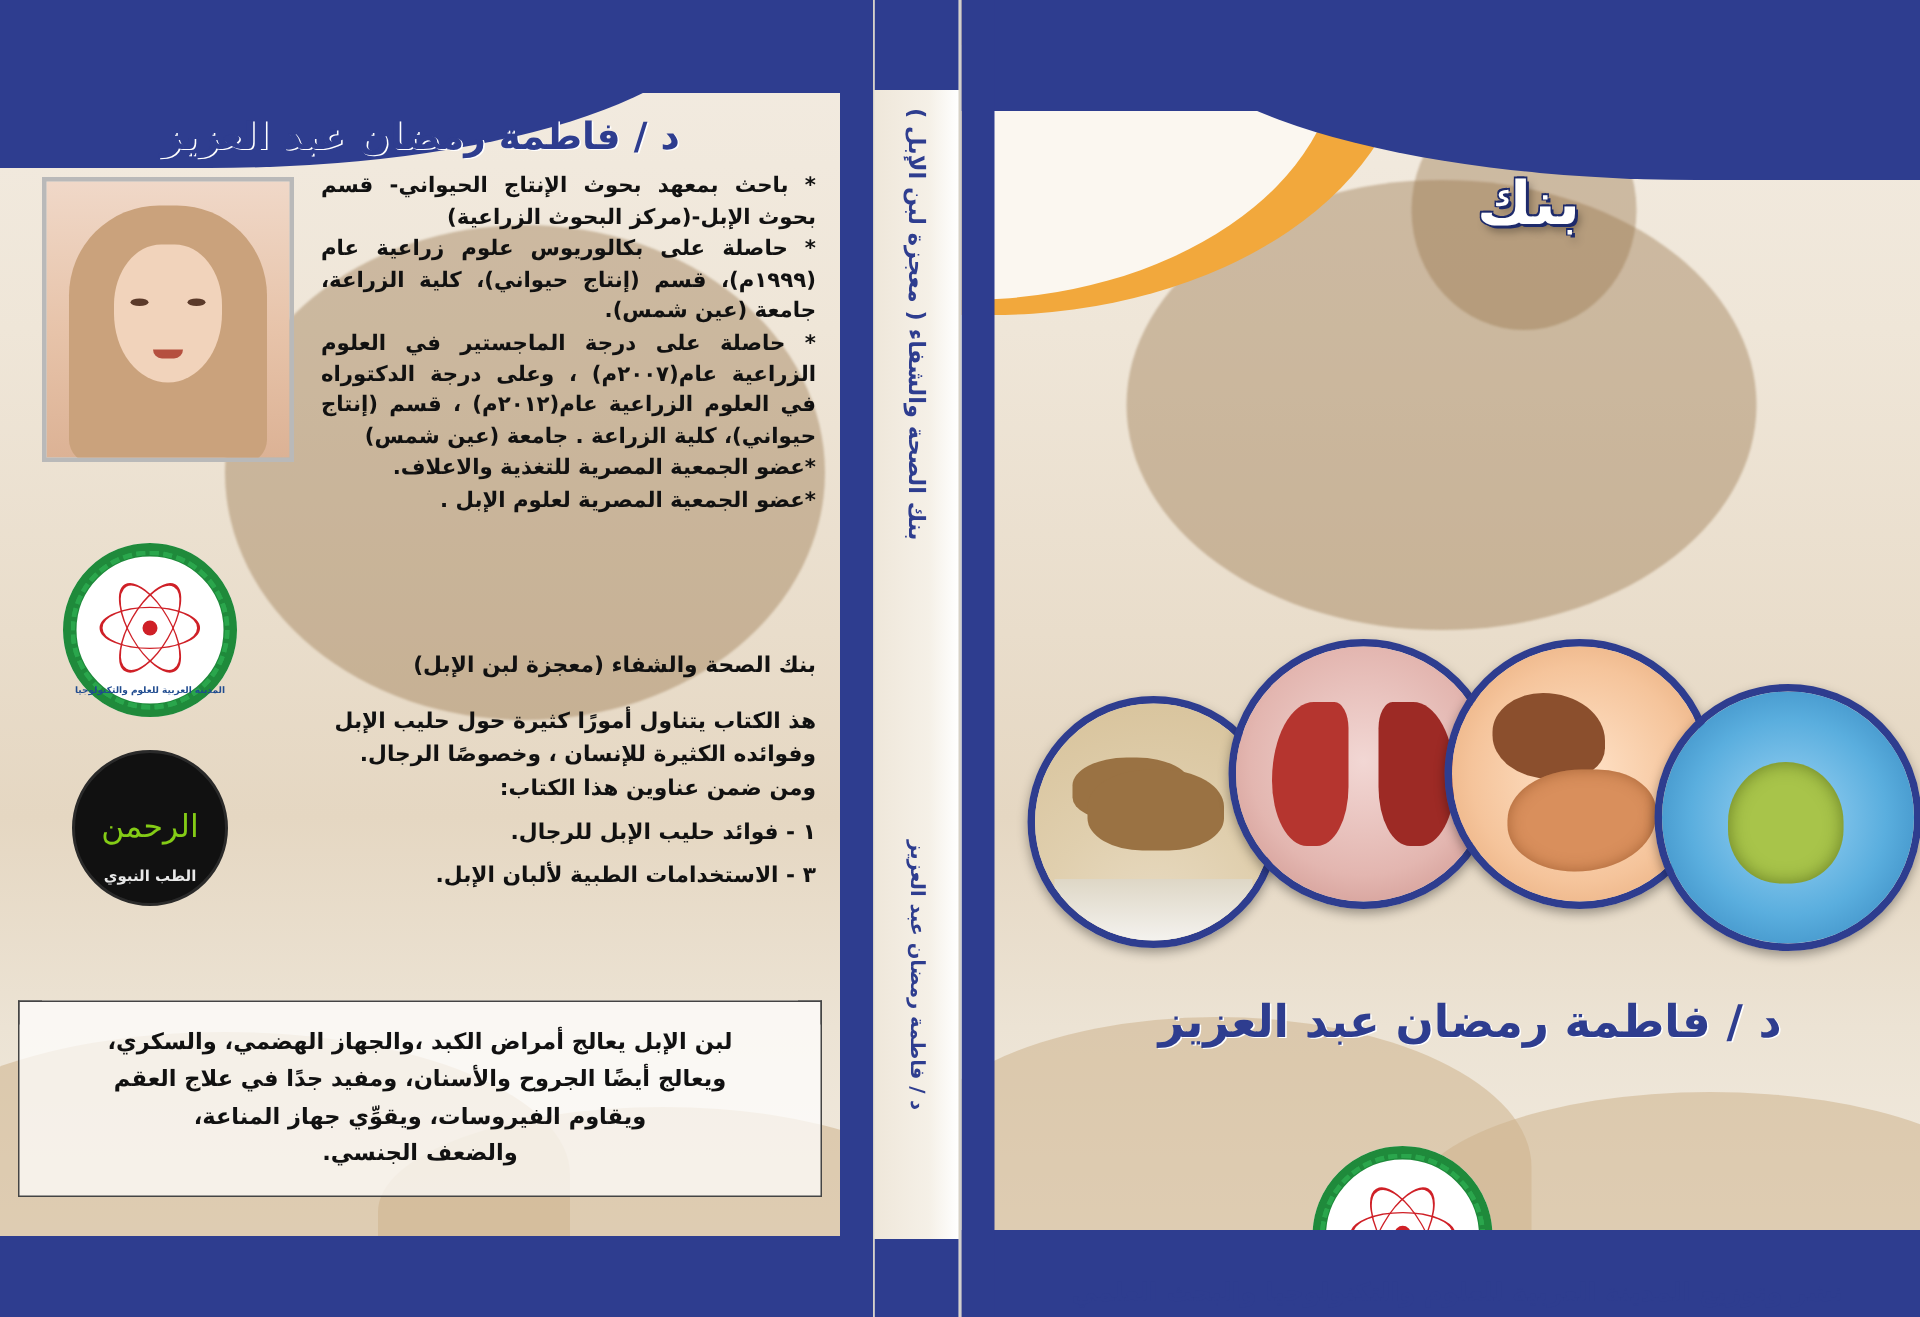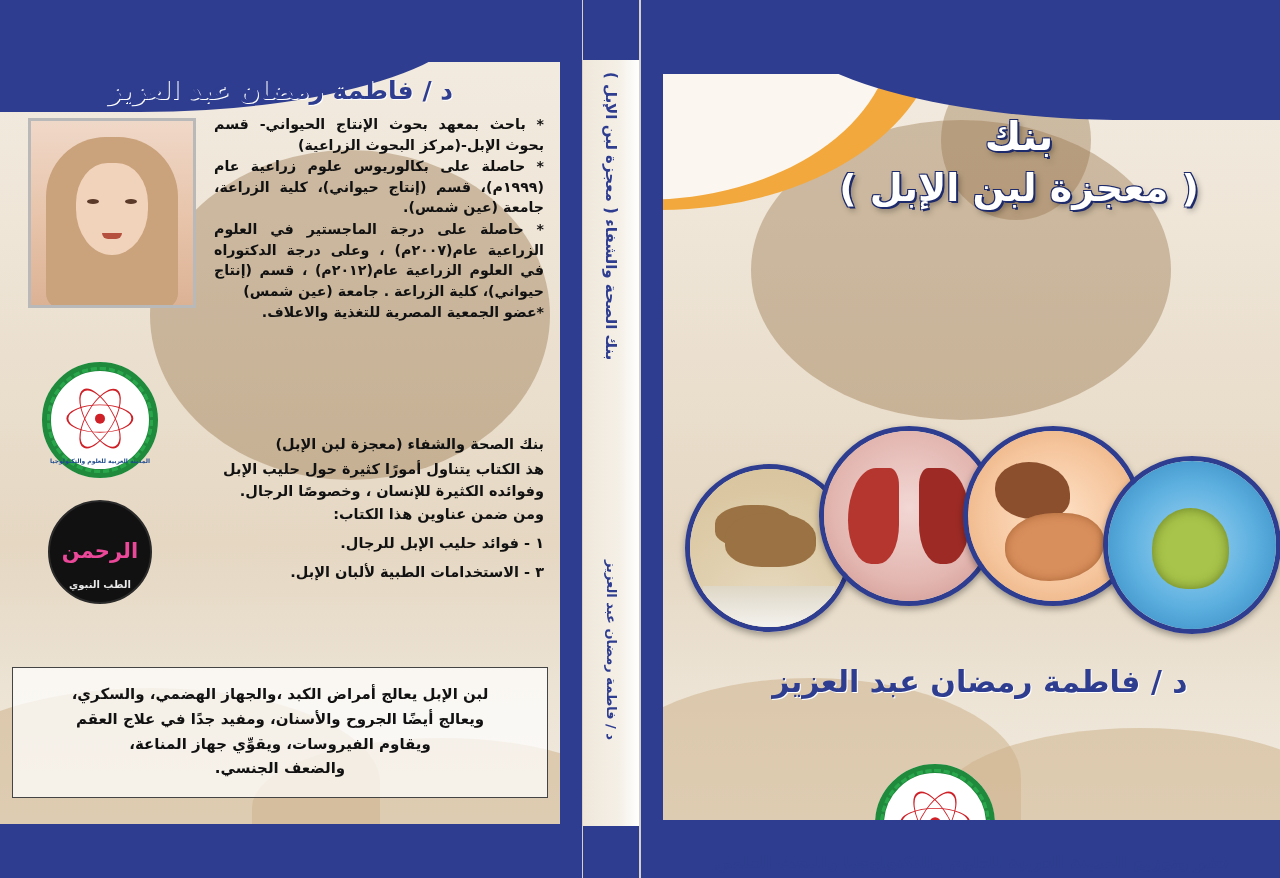--- a/index.html
+++ b/index.html
@@ -347,42 +347,42 @@
   #desc-text {
     position: absolute; top: 372px; right: 16px;
     width: 340px;
     color: #111111;
     font-size: 14.5px;
     font-weight: bold;
     line-height: 1.5;
     text-align: right;
   }
   #desc-text p { margin-bottom: 2px; }
-  #desc-text .head { margin-bottom: 3px; }
+  #desc-text .head { margin-bottom: 15px; }
   #desc-text .item { margin-top: 7px; }
 
   #front-emblem {
     position: absolute; left: 42px; top: 300px;
     width: 116px; height: 116px;
   }
 
   #seal-emblem {
     position: absolute; left: 48px; top: 438px;
     width: 104px; height: 104px;
     border-radius: 50%;
     background: #111111;
     border: 2px solid #2a2a2a;
     overflow: hidden;
   }
   #seal-emblem .calli {
     position: absolute; left: 50%; top: 50%;
     transform: translate(-50%, -55%);
-    color: #ec4899;
+    color: #84cc16;
     font-size: 21px;
-    font-weight: bold;
+    font-weight: normal;
     white-space: nowrap;
   }
   #seal-emblem .sub {
     position: absolute; left: 0; right: 0; bottom: 12px;
     text-align: center;
     color: #e8e8e8;
     font-size: 10px;
     font-weight: bold;
   }
 
@@ -421,21 +421,20 @@
     <div id="back-white-curve"></div>
     <div id="back-blue-curve"></div>
     <div id="back-frame-top"></div>
     <div id="back-frame-bottom"></div>
     <div id="back-frame-left"></div>
 
     <div id="back-inner">
 
       <div id="book-title">
         <span class="t1">بنك</span>
-        <span class="t3">( معجزة لبن الإبل )</span>
       </div>
 
       <div class="photo-circle" id="circle-camel">
         <div class="img-camel-desert"></div>
       </div>
       <div class="photo-circle" id="circle-lungs">
         <div class="img-lungs"></div>
       </div>
       <div class="photo-circle" id="circle-organs">
         <div class="img-organs"></div>
@@ -490,20 +489,21 @@
         <div class="eye-l"></div>
         <div class="eye-r"></div>
         <div class="mouth"></div>
       </div>
 
       <div id="bio-text">
         <p>* باحث بمعهد بحوث الإنتاج الحيواني- قسم بحوث الإبل-(مركز البحوث الزراعية)</p>
         <p>* حاصلة على بكالوريوس علوم زراعية عام (١٩٩٩م)، قسم (إنتاج حيواني)، كلية الزراعة، جامعة (عين شمس).</p>
         <p>* حاصلة على درجة الماجستير في العلوم الزراعية عام(٢٠٠٧م) ، وعلى درجة الدكتوراه في العلوم الزراعية عام(٢٠١٢م) ، قسم (إنتاج حيواني)، كلية الزراعة . جامعة (عين شمس)</p>
         <p>*عضو الجمعية المصرية للتغذية والاعلاف.</p>
+        <p>*عضو الجمعية المصرية لعلوم الإبل .</p>
       </div>
 
       <div class="emblem" id="front-emblem">
         <div class="wreath"></div>
         <div class="atom">
           <div class="ring"></div>
           <div class="ring r2"></div>
           <div class="ring r3"></div>
           <div class="nucleus"></div>
         </div>

